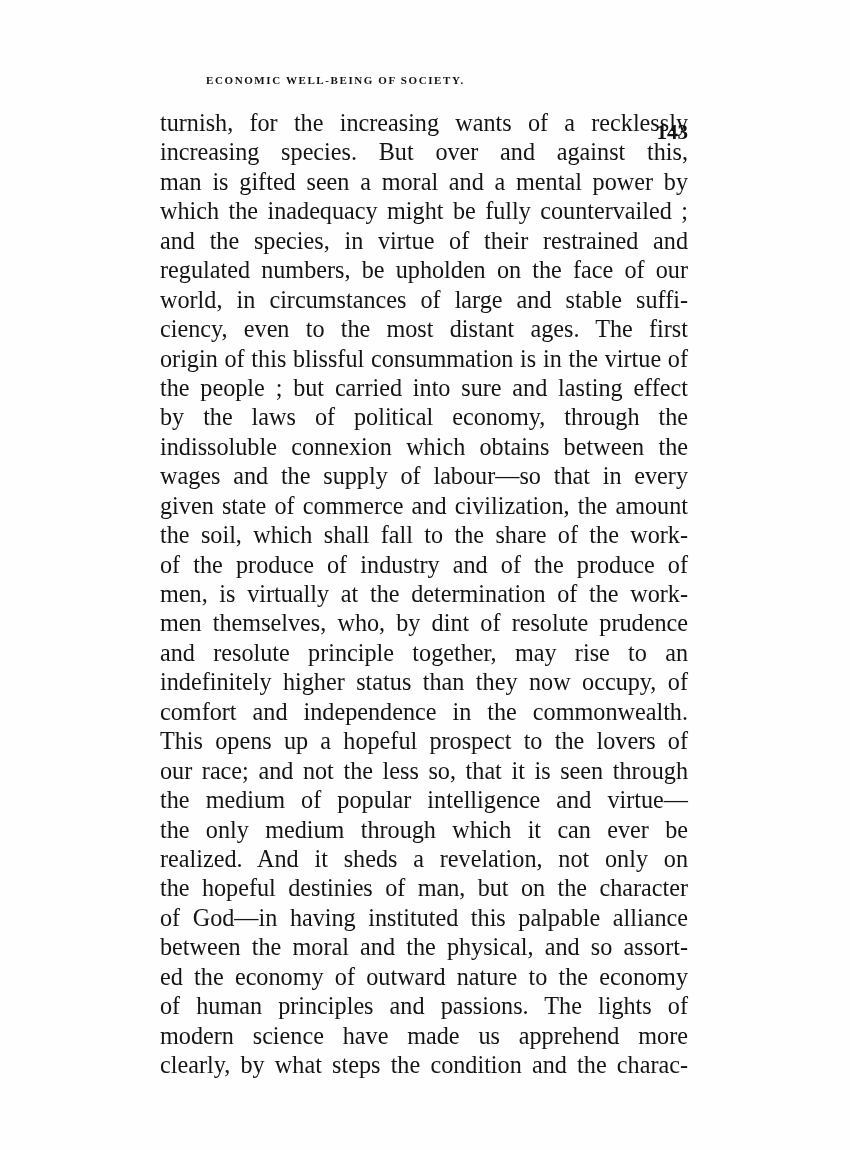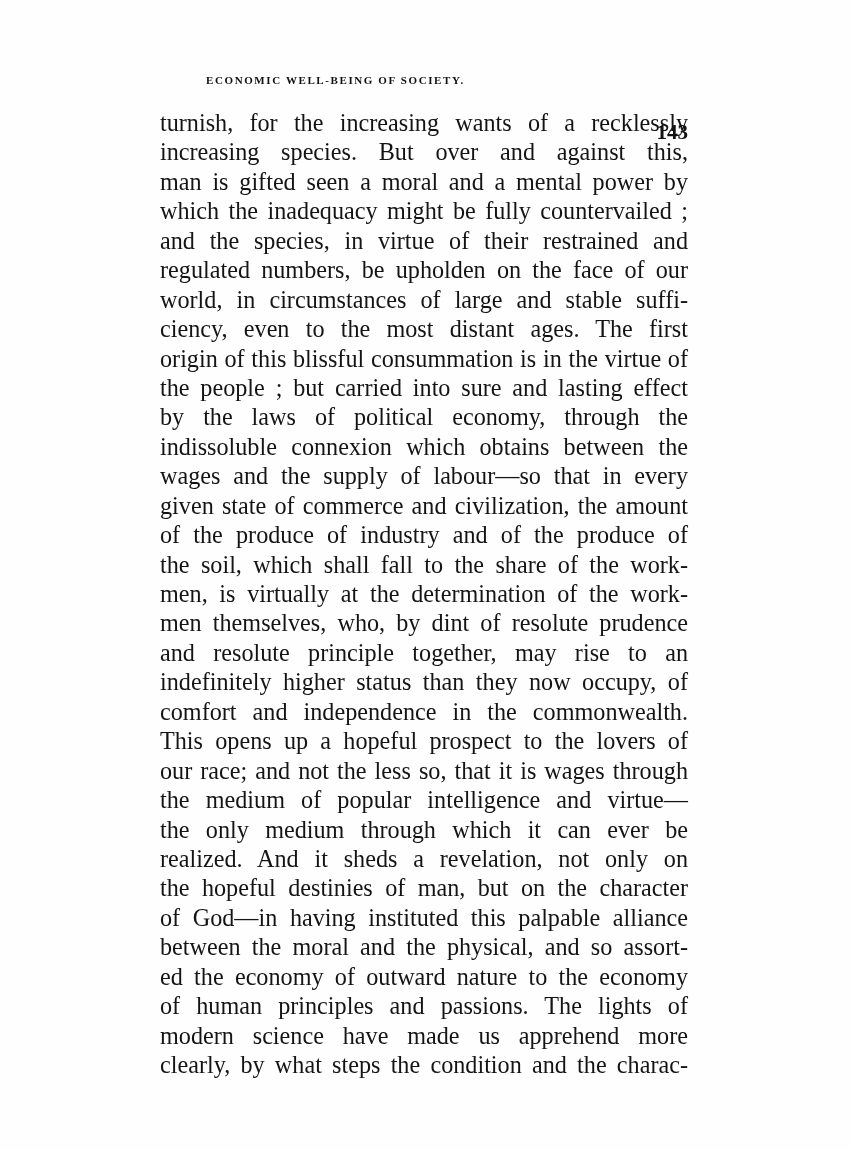--- a/index.html
+++ b/index.html
@@ -83,29 +83,29 @@
     <span class="line">and the species, in virtue of their restrained and</span>
     <span class="line">regulated numbers, be upholden on the face of our</span>
     <span class="line">world, in circumstances of large and stable suffi-</span>
     <span class="line">ciency, even to the most distant ages. The first</span>
     <span class="line">origin of this blissful consummation is in the virtue of</span>
     <span class="line">the people ; but carried into sure and lasting effect</span>
     <span class="line">by the laws of political economy, through the</span>
     <span class="line">indissoluble connexion which obtains between the</span>
     <span class="line">wages and the supply of labour—so that in every</span>
     <span class="line">given state of commerce and civilization, the amount</span>
+    <span class="line">the soil, which shall fall to the share of the work-</span>
     <span class="line">of the produce of industry and of the produce of</span>
-    <span class="line">the soil, which shall fall to the share of the work-</span>
     <span class="line">men, is virtually at the determination of the work-</span>
     <span class="line">men themselves, who, by dint of resolute prudence</span>
     <span class="line">and resolute principle together, may rise to an</span>
     <span class="line">indefinitely higher status than they now occupy, of</span>
     <span class="line">comfort and independence in the commonwealth.</span>
     <span class="line">This opens up a hopeful prospect to the lovers of</span>
-    <span class="line">our race; and not the less so, that it is wages through</span>
+    <span class="line">our race; and not the less so, that it is seen through</span>
     <span class="line">the medium of popular intelligence and virtue—</span>
     <span class="line">the only medium through which it can ever be</span>
     <span class="line">realized. And it sheds a revelation, not only on</span>
     <span class="line">the hopeful destinies of man, but on the character</span>
     <span class="line">of God—in having instituted this palpable alliance</span>
     <span class="line">between the moral and the physical, and so assort-</span>
     <span class="line">ed the economy of outward nature to the economy</span>
     <span class="line">of human principles and passions. The lights of</span>
     <span class="line">modern science have made us apprehend more</span>
     <span class="line last-line">clearly, by what steps the condition and the charac-</span>

